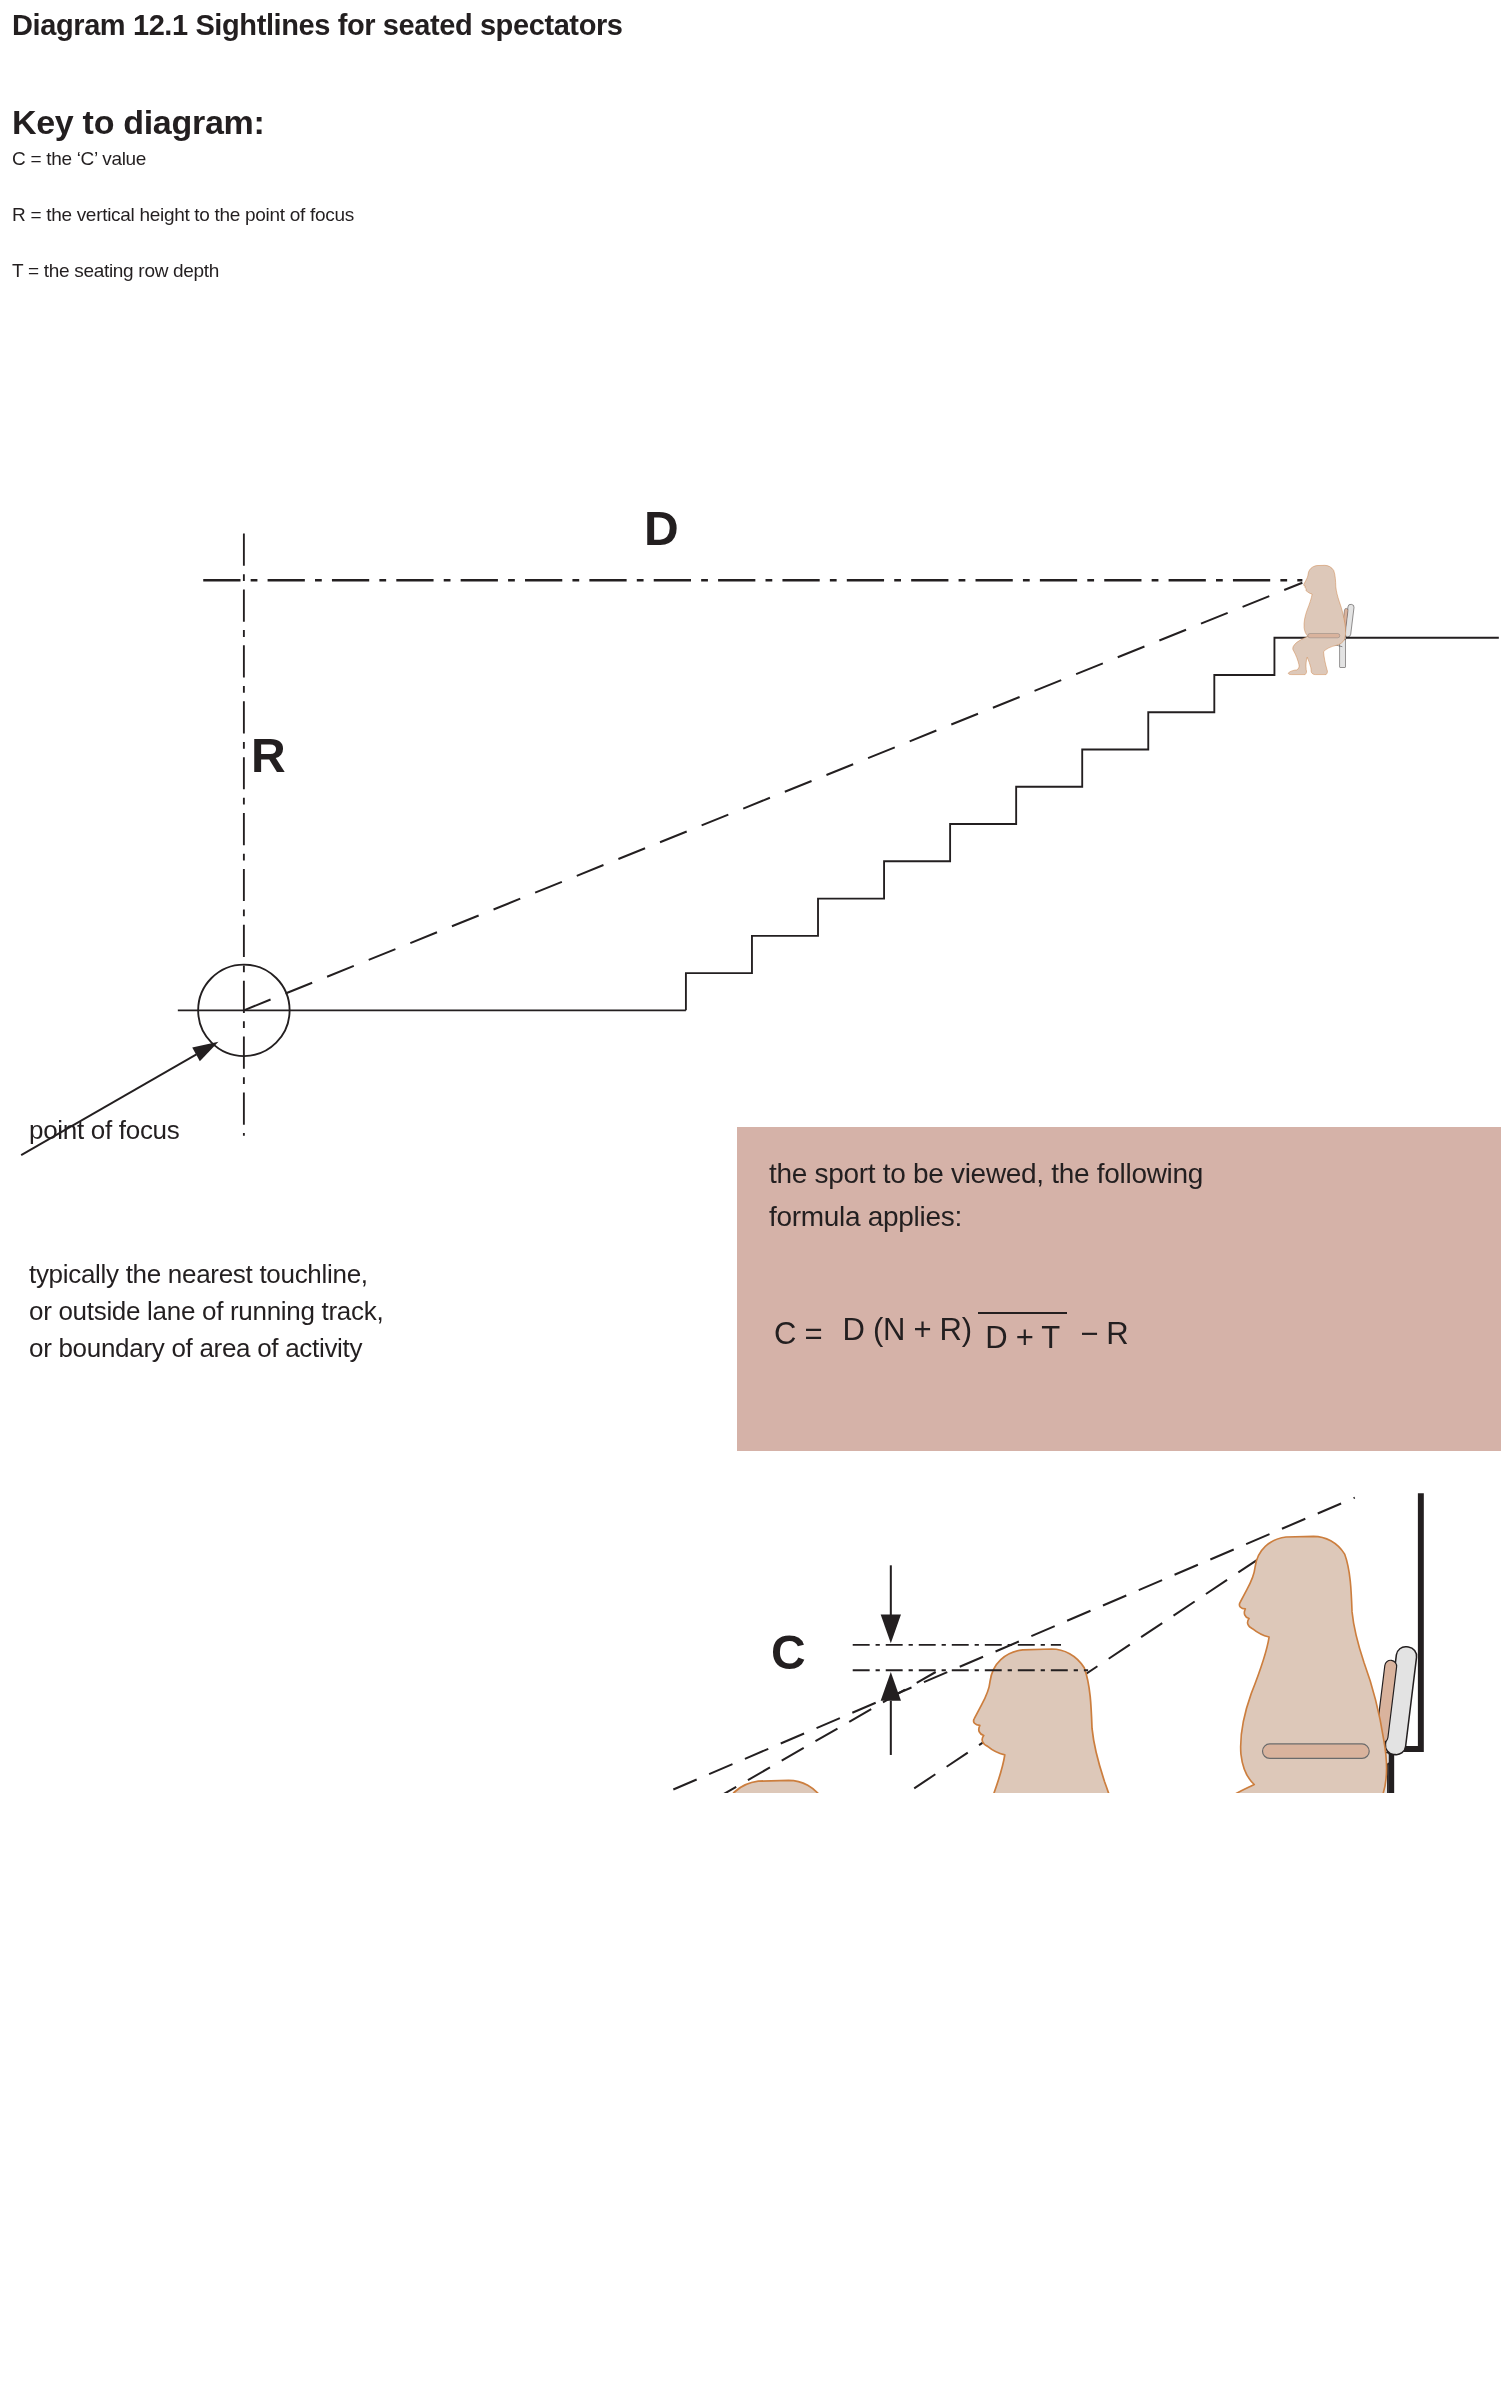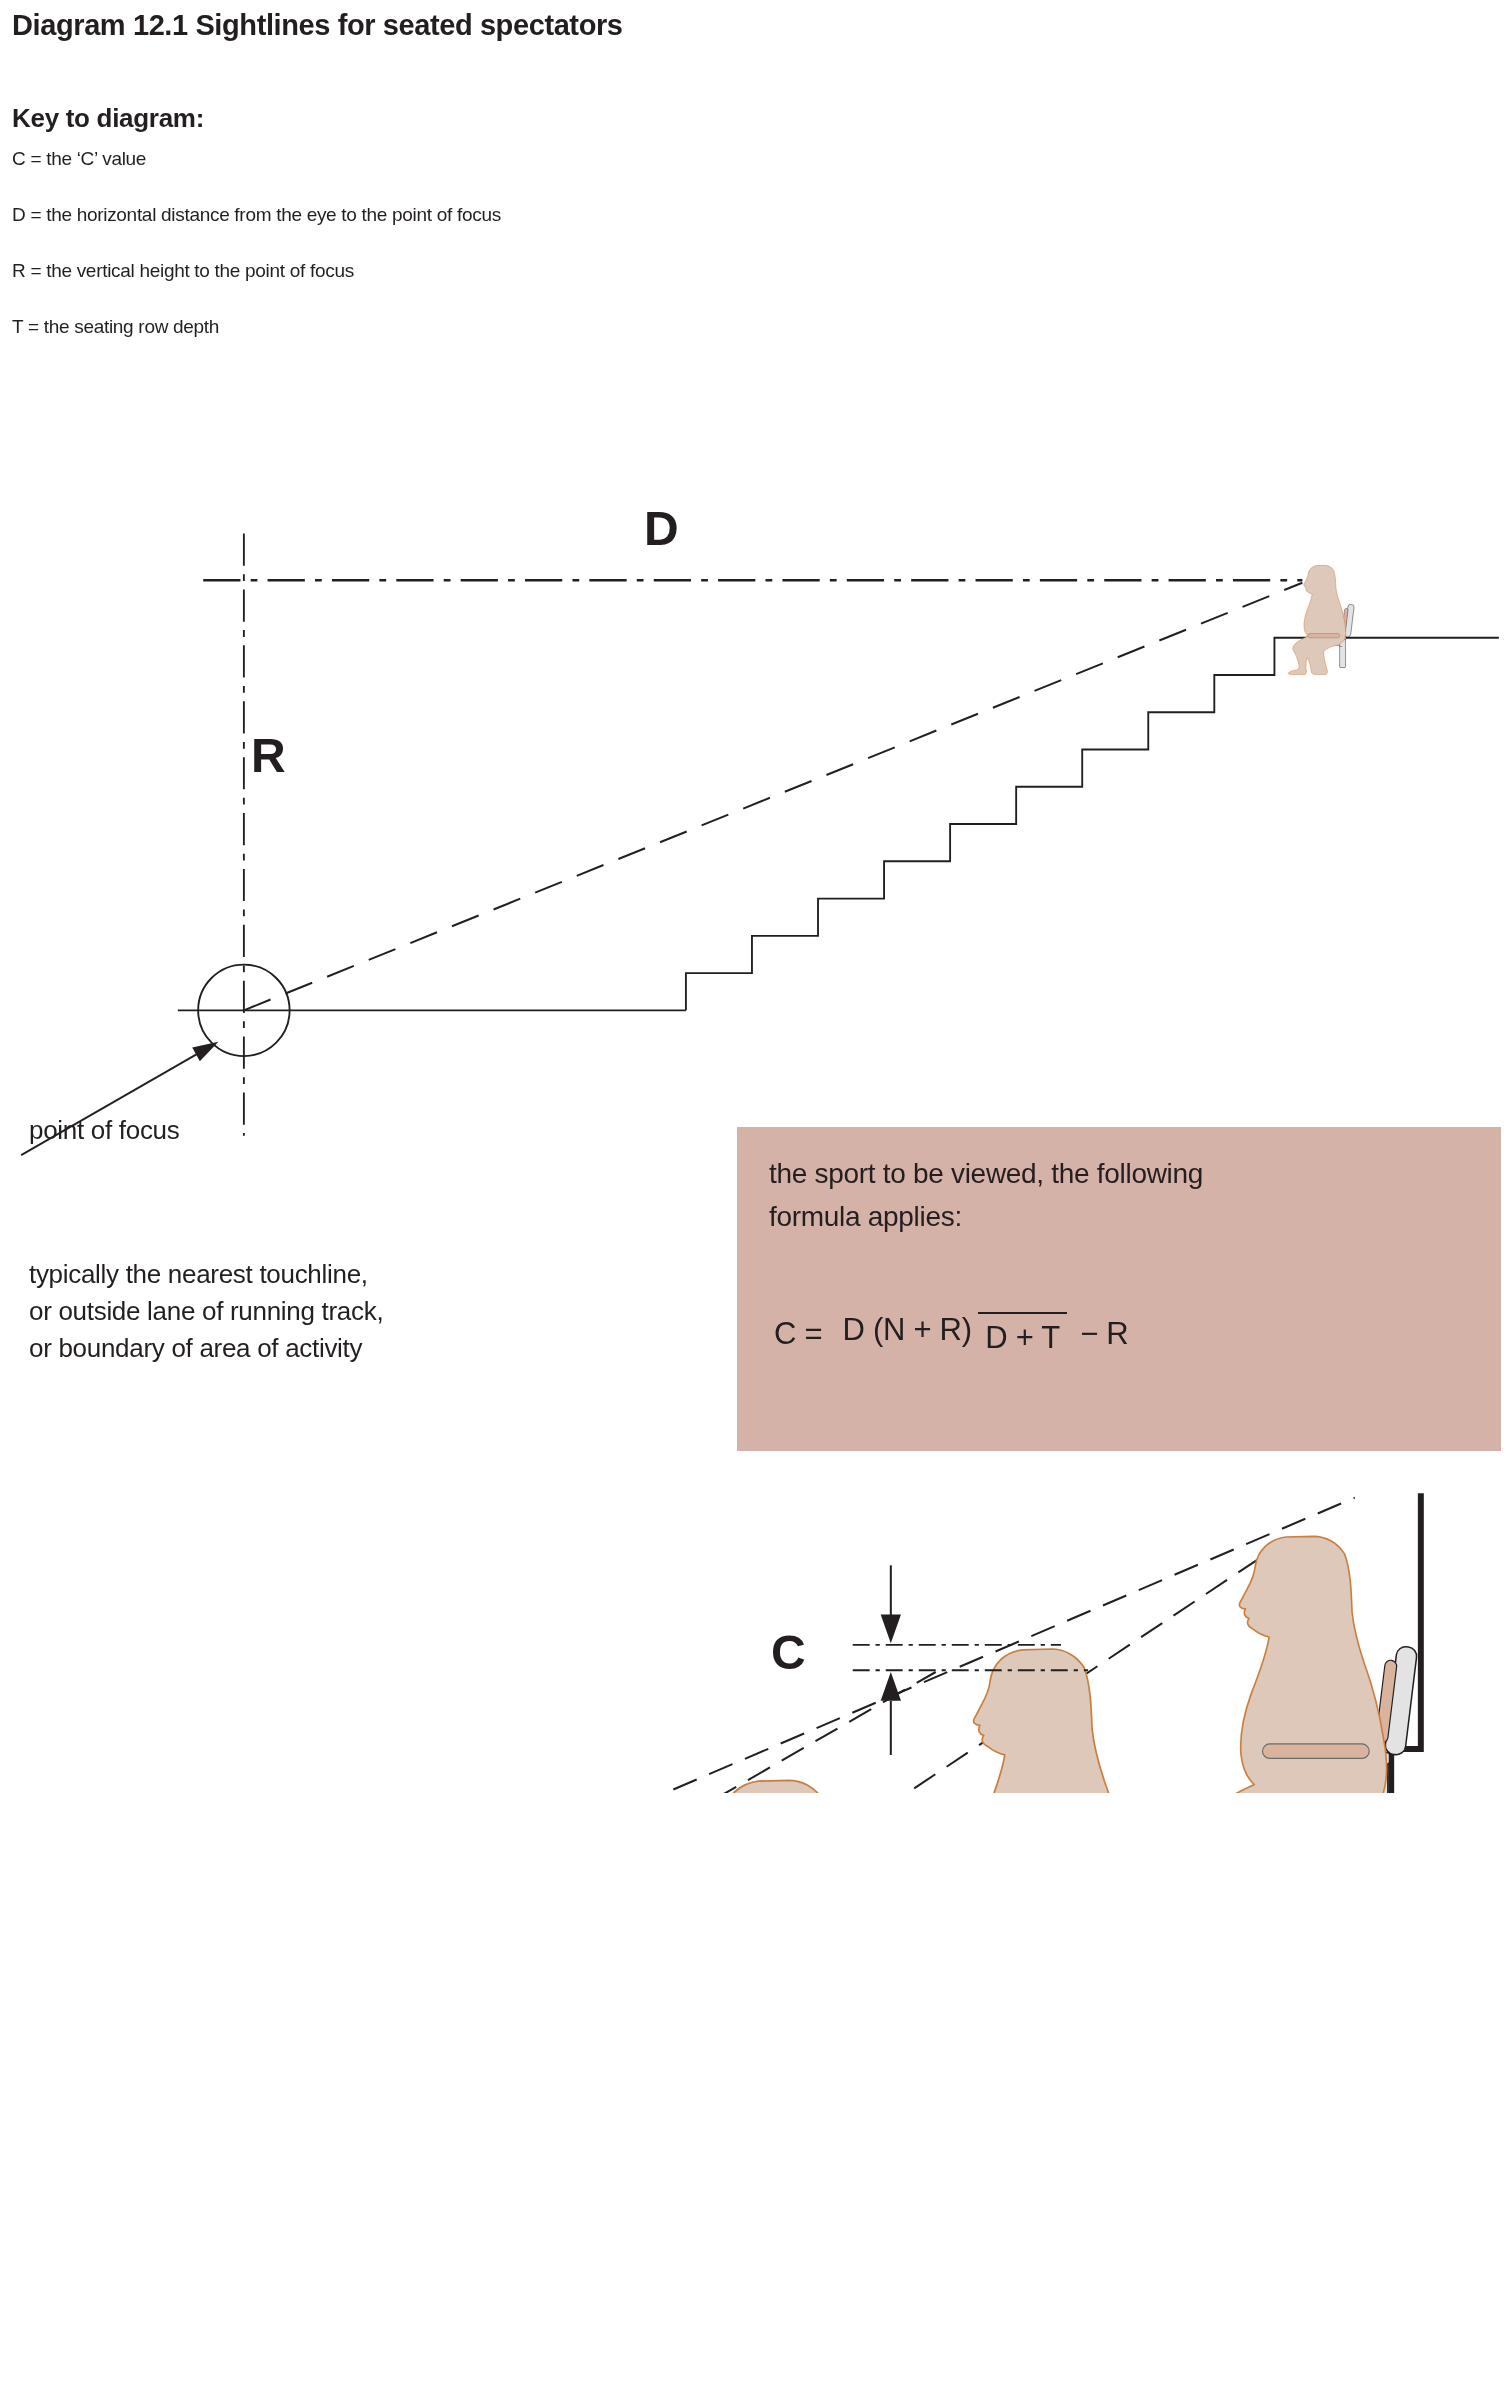--- a/index.html
+++ b/index.html
@@ -2,21 +2,21 @@
 <html style="font-size:13.6px"><head>
 <meta charset="utf-8">
 <style>
   html,body{margin:0;padding:0;background:#ffffff;}
   .page{
     position:relative;width:1509px;height:1793px;background:#ffffff;
     font-family:"Liberation Sans", sans-serif;color:#231f20;overflow:hidden;
   }
   .abs{position:absolute;}
   .title{left:12px;top:8.5px;font-size:29px;font-weight:bold;letter-spacing:-0.4px;}
-  .key-heading{left:12px;top:103px;font-size:26px;font-weight:bold;letter-spacing:-0.3px;}
+  .key-heading{left:12px;top:103px;font-size:34px;font-weight:bold;letter-spacing:-0.3px;}
   .key-list{left:12px;top:131px;font-size:19px;line-height:56px;letter-spacing:-0.3px;}
   svg{position:absolute;left:0;display:block;}
   .lbl{position:absolute;font-weight:bold;letter-spacing:-0.4px;}
   .lbl-d{left:644px;top:501px;font-size:48px;}
   .lbl-r{left:251px;top:728px;font-size:48px;}
   .lbl-c{left:771px;top:1625px;font-size:48px;}
   .dim-box{position:absolute;background:#e7e7e7;font-weight:bold;text-align:center;}
   .lbl-n{left:1201px;top:1938px;font-size:43px;padding:2.5px 9.3px;}
   .lbl-t{left:969px;top:2240px;font-size:45px;padding:4.2px 12.7px;}
   .pof{left:29px;top:1115px;font-size:26px;letter-spacing:-0.3px;}
@@ -36,21 +36,20 @@
 </head>
 <body>
 
 <div class="page">
 
   <div class="abs title">Diagram 12.1 Sightlines for seated spectators</div>
 
   <div class="abs key-heading">Key to diagram:</div>
   <div class="abs key-list">
     <div>C = the ‘C’ value</div>
-    <div>D = the horizontal distance from the eye to the point of focus</div>
     <div>R = the vertical height to the point of focus</div>
     <div>T = the seating row depth</div>
   </div>
 
   <svg class="abs" style="top:474px" width="1509" height="695" viewBox="0 560 1782 820">
     <defs>
 
       <path id="spect" d="M153,3 C131,6 114,20 111,44 C110,55 106,63 100,74 L91,91
            C88,96 92,100 98,100 C95,106 97,111 103,113 C99,118 101,124 108,127
            C114,132 122,136 130,138 C127,158 117,186 106,214

